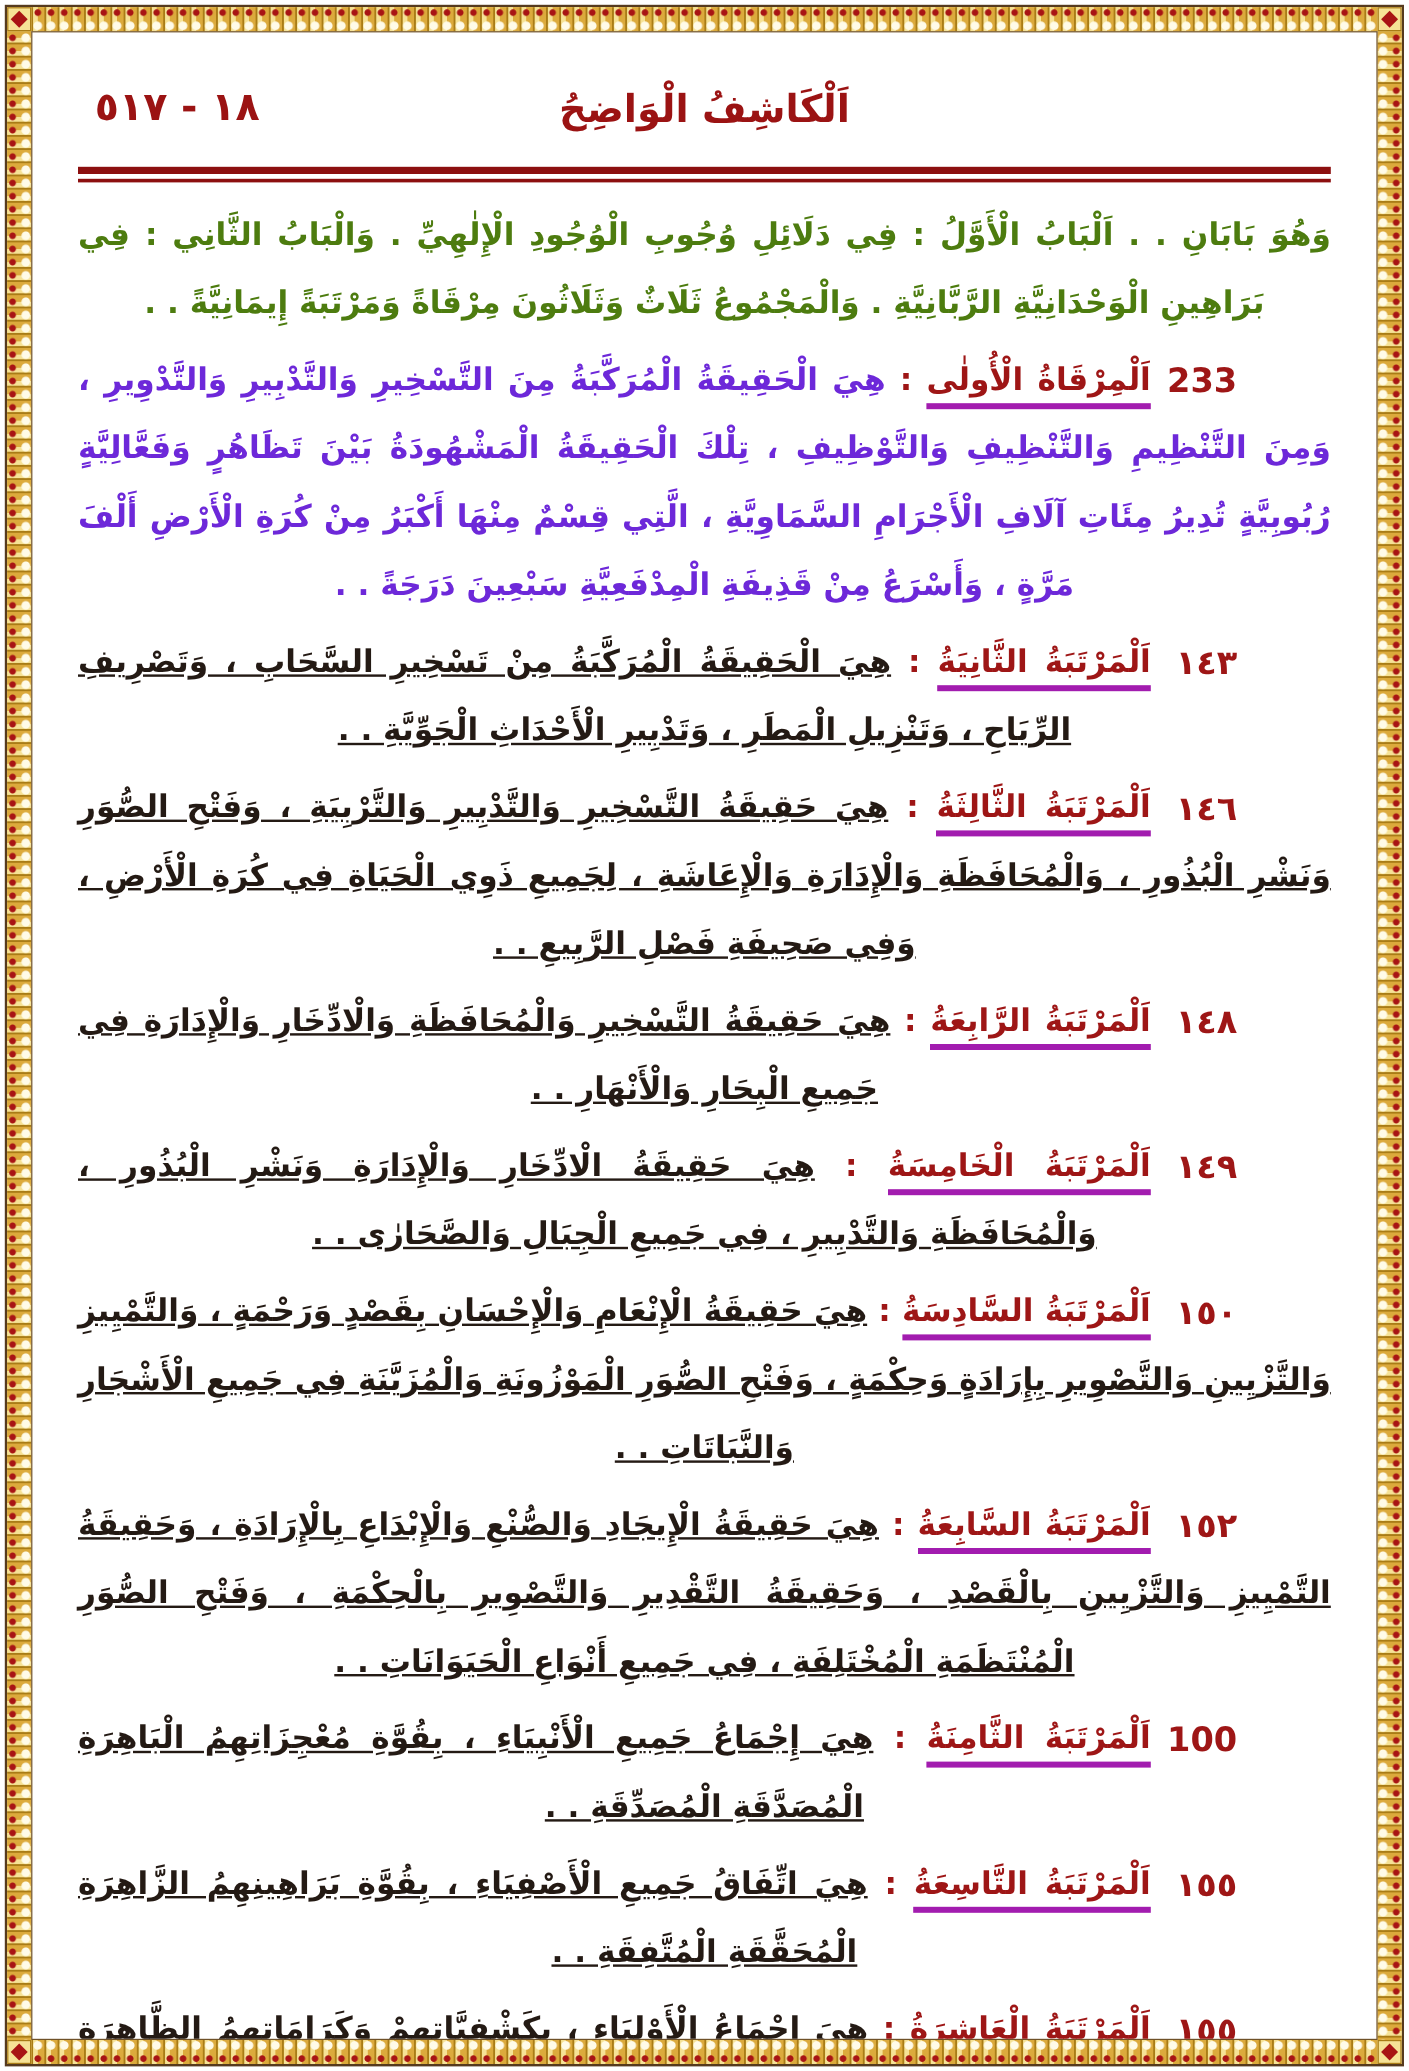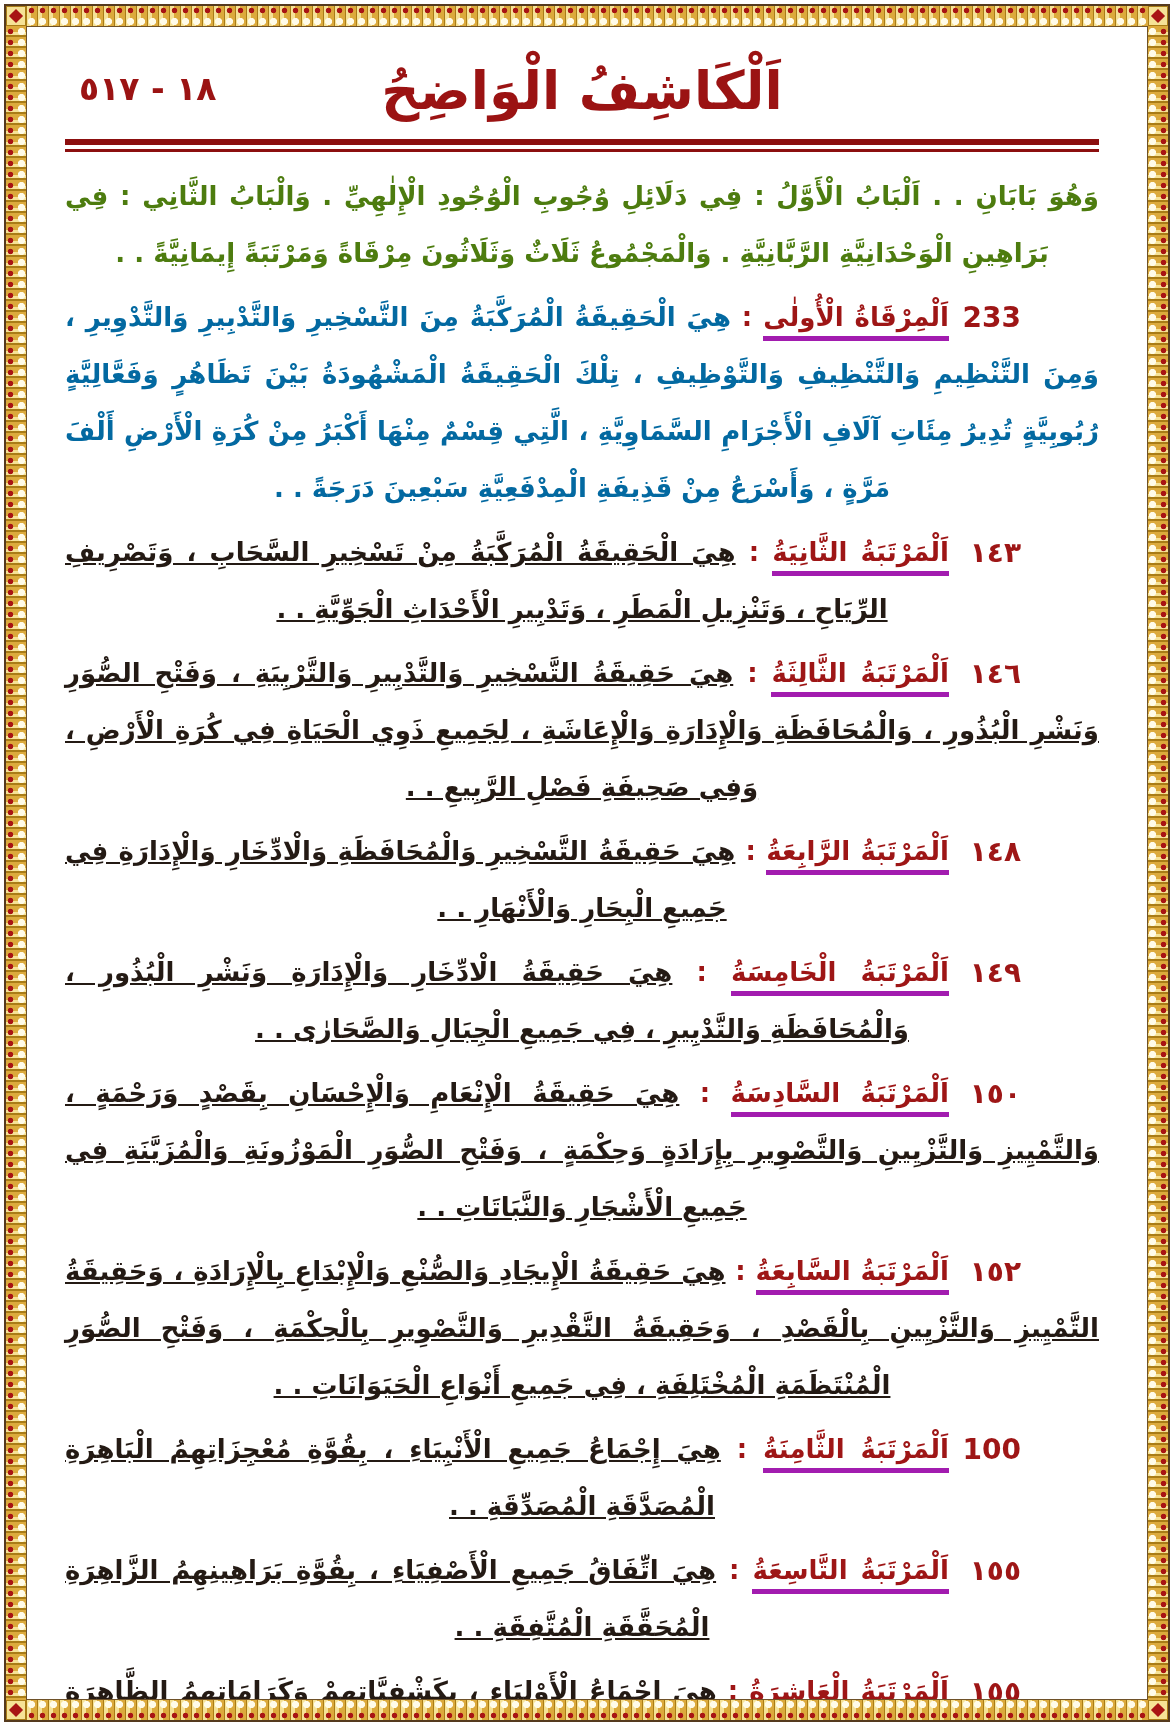--- a/index.html
+++ b/index.html
@@ -41,29 +41,29 @@
     background-size:20px 11px,20px 11px,20px 11px;}
   .corner{position:absolute;width:20px;height:20px;background:#f6e296;border:1px solid #a97c16;box-sizing:border-box;}
   .corner::before{content:'';position:absolute;inset:4px;background:#a81414;transform:rotate(45deg);}
   .corner-tl{top:6px;left:6px;} .corner-tr{top:6px;right:6px;}
   .corner-bl{bottom:6px;left:6px;} .corner-br{bottom:6px;right:6px;}
   .inner-line{position:absolute;inset:26px;border:1px solid #6e5128;}
 
   
   .content{
     position:absolute;inset:27px;
-    padding:28px 48px 10px 38px;
+    padding:28px 38px 10px 38px;
     direction:rtl;
     overflow:hidden;
     box-sizing:border-box;
   }
   .header{position:relative;height:78px;}
   .title{
     text-align:center;
-    font-size:53px;
+    font-size:32px;
     color:#9b1313;
     line-height:72px;
   }
   .page-ref{
     position:absolute;left:14px;top:14px;
     font-size:33px;color:#9b1313;
     direction:rtl;
   }
   .double-rule{
     height:4px;
@@ -84,21 +84,21 @@
   }
   .section{position:relative;margin-top:7px;}
   .section .num{
     position:absolute;
     right:78px;top:0;
     color:#9e1616;
     font-size:28px;
     line-height:57px;
   }
   .section .para{text-indent:150px;}
-  .section .para.body-red .body-text{color:#0369a1;}
+  .section .para.body-red .body-text{color:#6d28d9;}
   .section .para.body-dark .body-text{color:#241a14;text-decoration:underline;}
   .label{
     color:#9e1616;
     border-bottom:5px solid #a21caf;
     padding-bottom:4px;
   }
   .colon{color:#9e1616;}
 </style>
 </head>
 <body>

